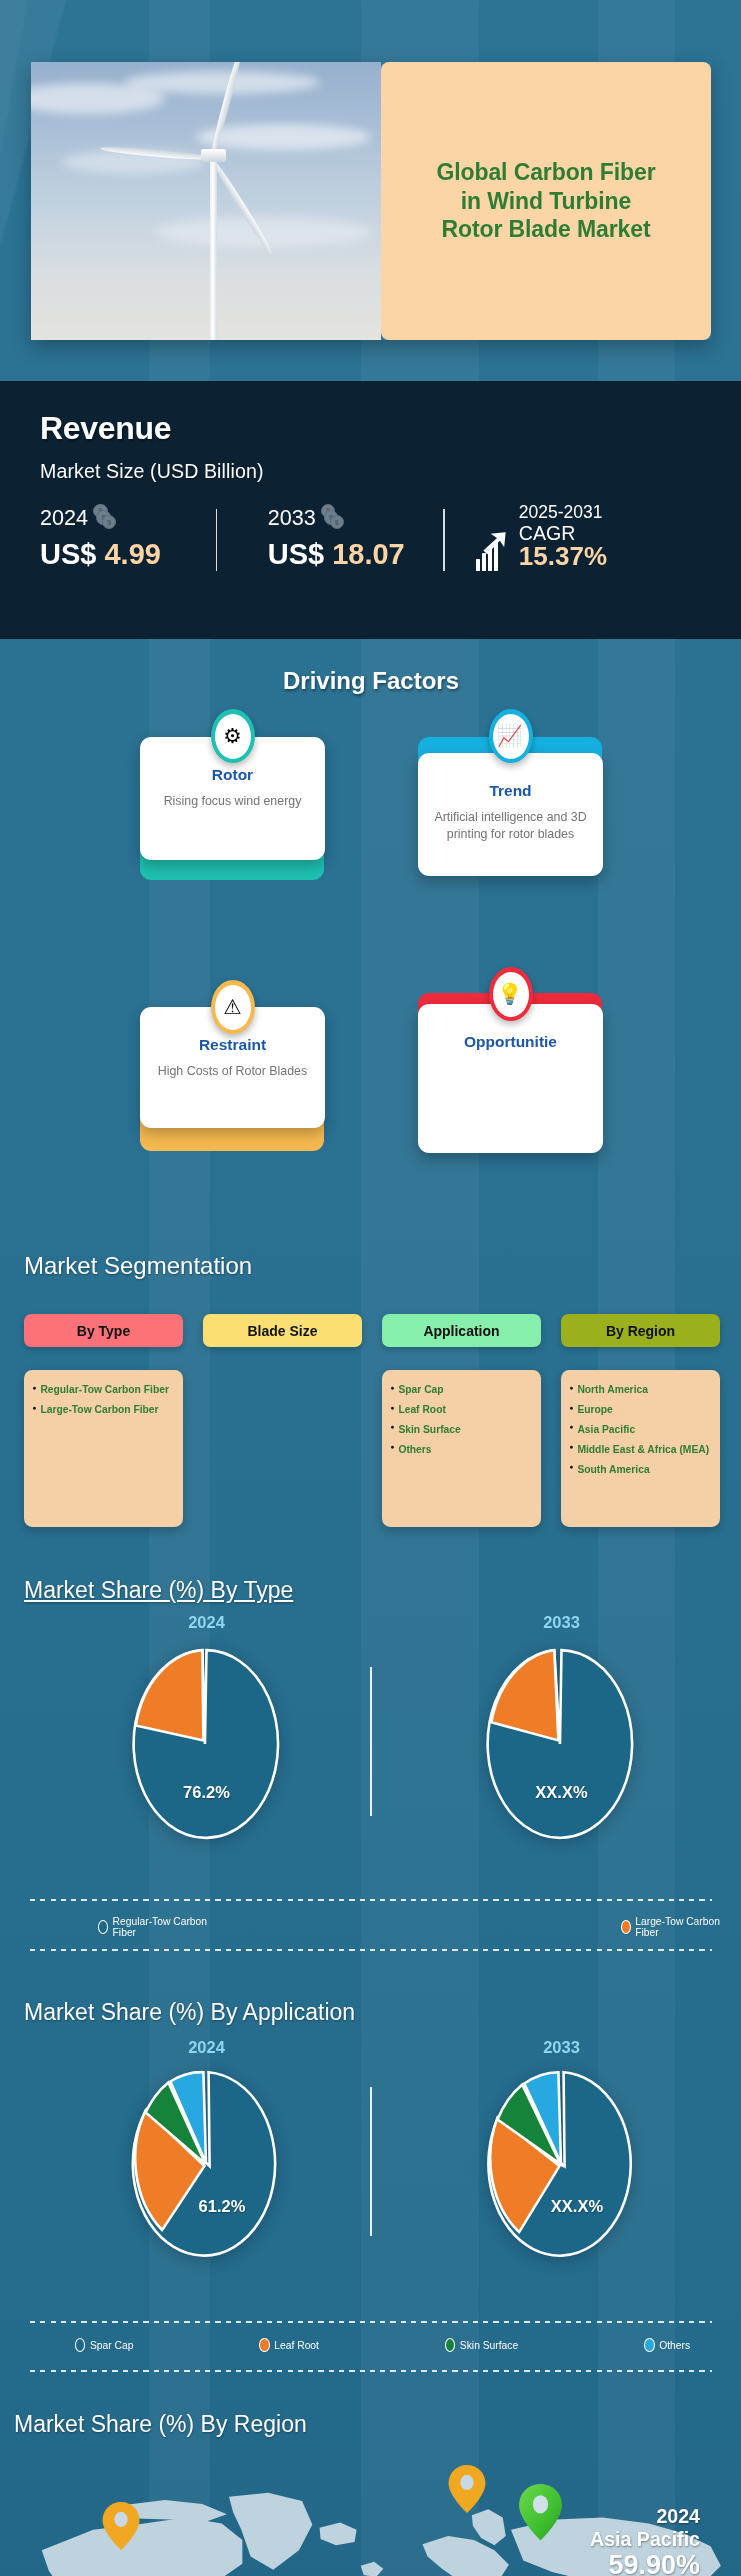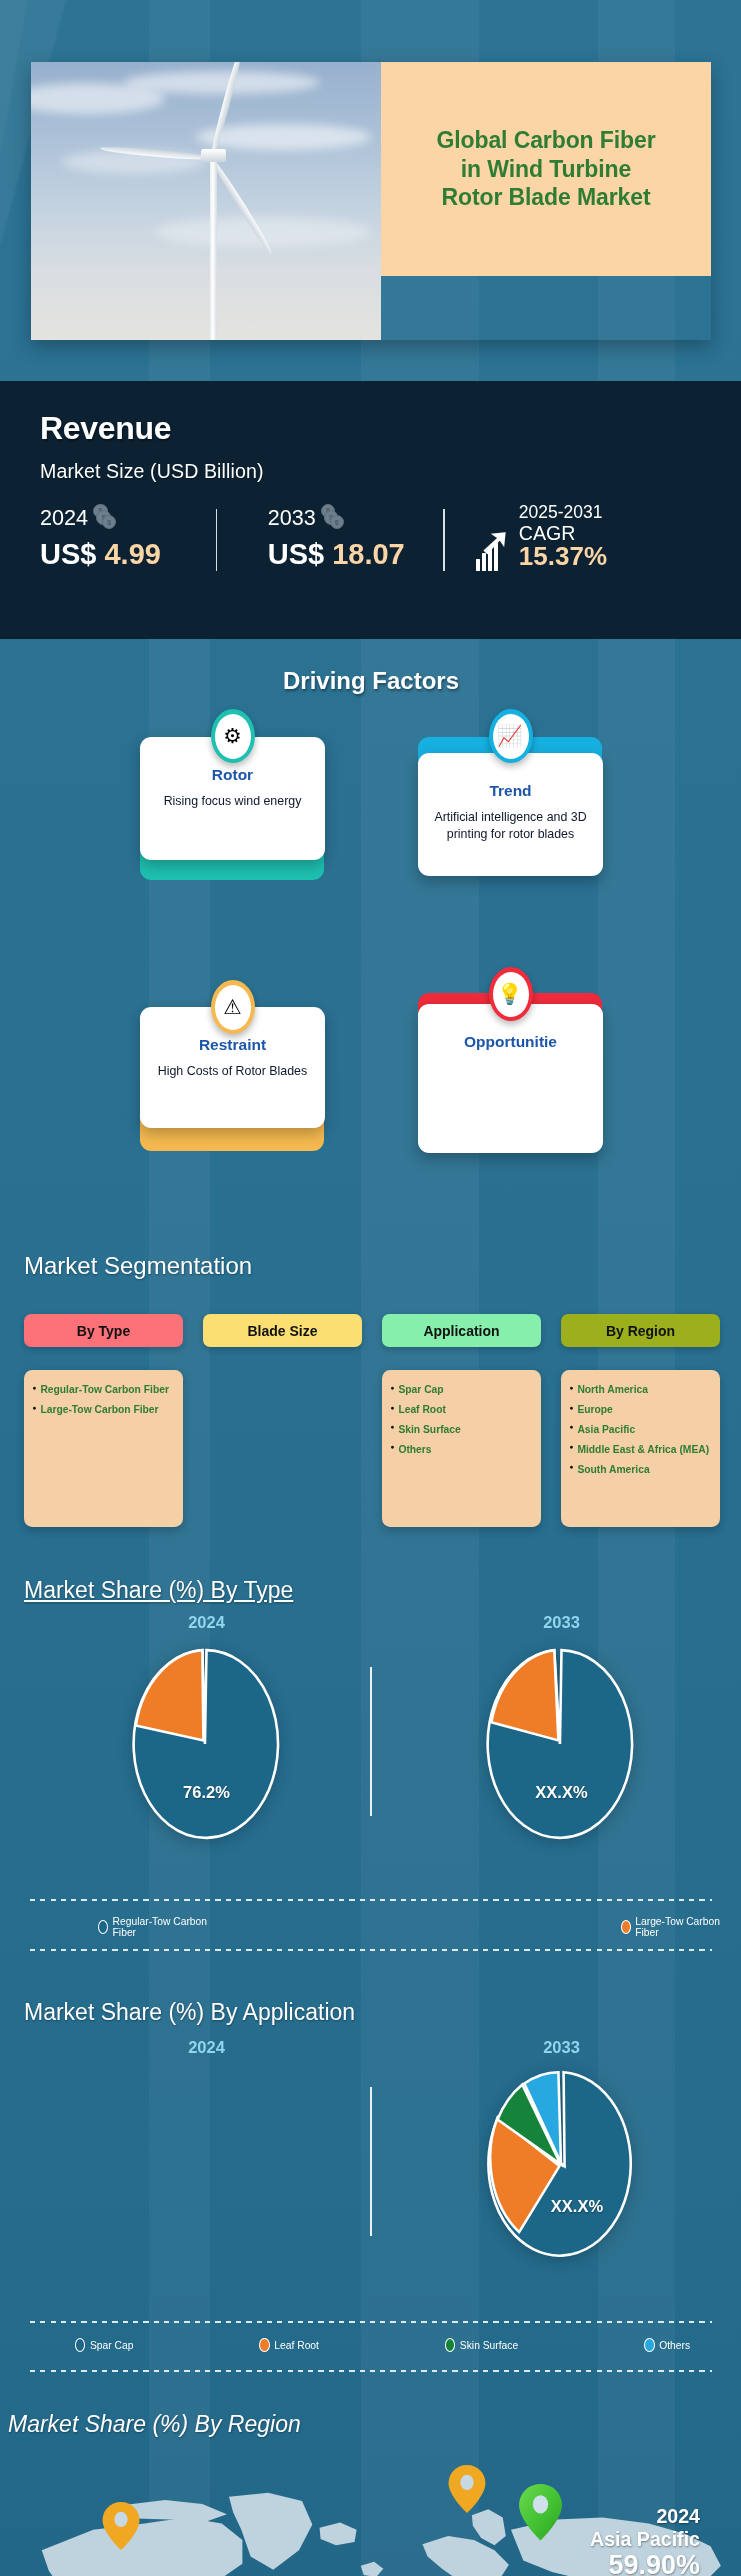--- a/index.html
+++ b/index.html
@@ -52,25 +52,26 @@
     position:absolute; left: 170px; top: 87px;
     width: 25px; height: 13.4px; border-radius: 2.1px;
     background: linear-gradient(180deg,#ffffff,#cdd6dd);
   }
   .blade { position:absolute; background: linear-gradient(180deg,#fbfcfd,#c9d3db); transform-origin: 0 50%; border-radius: 50% / 3.1px; }
   .b1 { left: 181px; top: 91px; width: 112px; height: 6.7px; transform: rotate(-75deg); }
   .b2 { left: 181px; top: 93px; width: 112px; height: 6.7px; transform: rotate(185deg); }
   .b3 { left: 181px; top: 93px; width: 112px; height: 6.7px; transform: rotate(58deg); }
 
   .hero-title {
-    flex: 1; height: 214px;
+    flex: 1; height: 278px;
     background: #fbd5a5;
     display: flex; flex-direction: column;
     align-items: center; justify-content: center;
     padding: 0 17.5px;
+    border-radius: 8px;
   }
   .hero-title h1 {
     color: #2f7c34;
     font-size: 23px;
     line-height: 1.26;
     font-weight: 800;
     text-align: center;
     letter-spacing: -0.1px;
   }
 
@@ -155,21 +156,21 @@
   .card-ico {
     position: absolute; left: 50%; transform: translateX(-50%);
     width: 44px; height: 54px; border-radius: 50%;
     display:flex; align-items:center; justify-content:center;
     font-size: 20.6px; z-index: 6;
     box-shadow: 0 3.6px 7.2px rgba(0,0,0,0.28);
   }
   .card-ico i { background:#fff; width: 36px; height: 45px; border-radius:50%;
     display:flex; align-items:center; justify-content:center; font-style: normal; }
   .card h3 { font-size: 15.5px; font-weight: 800; color:#1c56a8; margin-bottom: 9.3px; }
-  .card p  { font-size: 12.4px; font-weight: 400; color:#0f172a; line-height: 1.33; }
+  .card p  { font-size: 12.4px; font-weight: 400; color:#737373; line-height: 1.33; }
 
   
   .seg-title { left: 24px; top: 1252px; font-size: 24px; }
   .seg-grid {
     position:absolute; left: 24px; top: 1314px;
     width: 696px; display: grid;
     grid-template-columns: repeat(4, 159px);
     column-gap: 20px;
   }
   .seg-head {
@@ -433,20 +434,31 @@
       <span class="lg-txt">Large-Tow Carbon Fiber</span>
     </span>
   </div>
   <div class="dashrule" style="top:1949px;"></div>
 
   <div class="sec-title pie-sec-title" style="left:24px;top:1999px;">Market Share (%) By Application</div>
 
   <div class="yr-lbl" style="left:129px;top:2038px;">2024</div>
   <div class="yr-lbl" style="left:484px;top:2038px;">2033</div>
 
+  <div class="pie-wrap" style="left:129px;top:2066px;">
+    <svg class="pie-svg" width="155" height="196" viewBox="0 0 300 380">
+      <g transform="translate(150,190)">
+        <path d="M 4 -178 A 138 178 0 1 1 -116 -106 L 6 4 Z" fill="#1c6688" stroke="#fff" stroke-width="5"></path>
+        <path d="M -118 -104 A 138 178 0 0 0 -86 128 L -4 4 Z" fill="#ef7d27" stroke="#fff" stroke-width="5"></path>
+        <path d="M -118 -100 A 138 178 0 0 1 -74 -158 L -2 0 Z" fill="#16833a" stroke="#fff" stroke-width="5"></path>
+        <path d="M -70 -160 A 138 178 0 0 1 -6 -178 L -1 -2 Z" fill="#28a8e0" stroke="#fff" stroke-width="5"></path>
+      </g>
+    </svg>
+    <div class="pie-pct" style="top:131px;left:15.5px;width:155px;">61.2%</div>
+  </div>
 
   <div class="vdiv" style="left:370px;top:2087px;height:149px;"></div>
 
   <div class="pie-wrap" style="left:484px;top:2066px;">
     <svg class="pie-svg" width="155" height="196" viewBox="0 0 300 380">
       <g transform="translate(150,190)">
         <path d="M 4 -178 A 138 178 0 1 1 -122 -92 L 6 4 Z" fill="#1c6688" stroke="#fff" stroke-width="5"></path>
         <path d="M -124 -90 A 138 178 0 0 0 -82 132 L -4 4 Z" fill="#ef7d27" stroke="#fff" stroke-width="5"></path>
         <path d="M -124 -86 A 138 178 0 0 1 -76 -154 L -2 0 Z" fill="#16833a" stroke="#fff" stroke-width="5"></path>
         <path d="M -72 -156 A 138 178 0 0 1 -6 -178 L -1 -2 Z" fill="#28a8e0" stroke="#fff" stroke-width="5"></path>
@@ -469,21 +481,21 @@
       <span class="lg-dot" style="background:#16833a;"></span>
       <span class="lg-txt">Skin Surface</span>
     </span>
     <span class="legend-item">
       <span class="lg-dot" style="background:#28a8e0;"></span>
       <span class="lg-txt">Others</span>
     </span>
   </div>
   <div class="dashrule" style="top:2370px;"></div>
 
-  <div class="sec-title pie-sec-title" style="left:8px;top:2411px;font-style:italic;">Market Share (%) By Region</div>
+  <div class="sec-title pie-sec-title" style="left:14px;top:2411px;">Market Share (%) By Region</div>
 
   <div class="map-wrap" style="top:2468px;height:319px;">
     <svg class="map-svg" width="742" height="319" viewBox="0 0 1440 620">
       <g fill="#bed3de">
 
         <path d="M80 160 L180 120 L280 108 L360 96 L430 108 L470 140 L470 186 L430 214 L392 244 L350 262 L330 304 L300 346 L268 392 L240 430 L214 410 L206 356 L176 316 L148 272 L120 236 L94 200 Z"></path>
         <path d="M224 74 L320 62 L392 70 L440 90 L400 104 L330 100 L264 98 Z"></path>
         <path d="M444 56 L520 48 L586 64 L606 110 L580 160 L530 198 L486 172 L468 120 L452 86 Z"></path>
 
         <path d="M300 400 L340 418 L372 440 L398 452 L424 446 L452 462 L440 482 L404 476 L366 462 L330 438 Z"></path>

